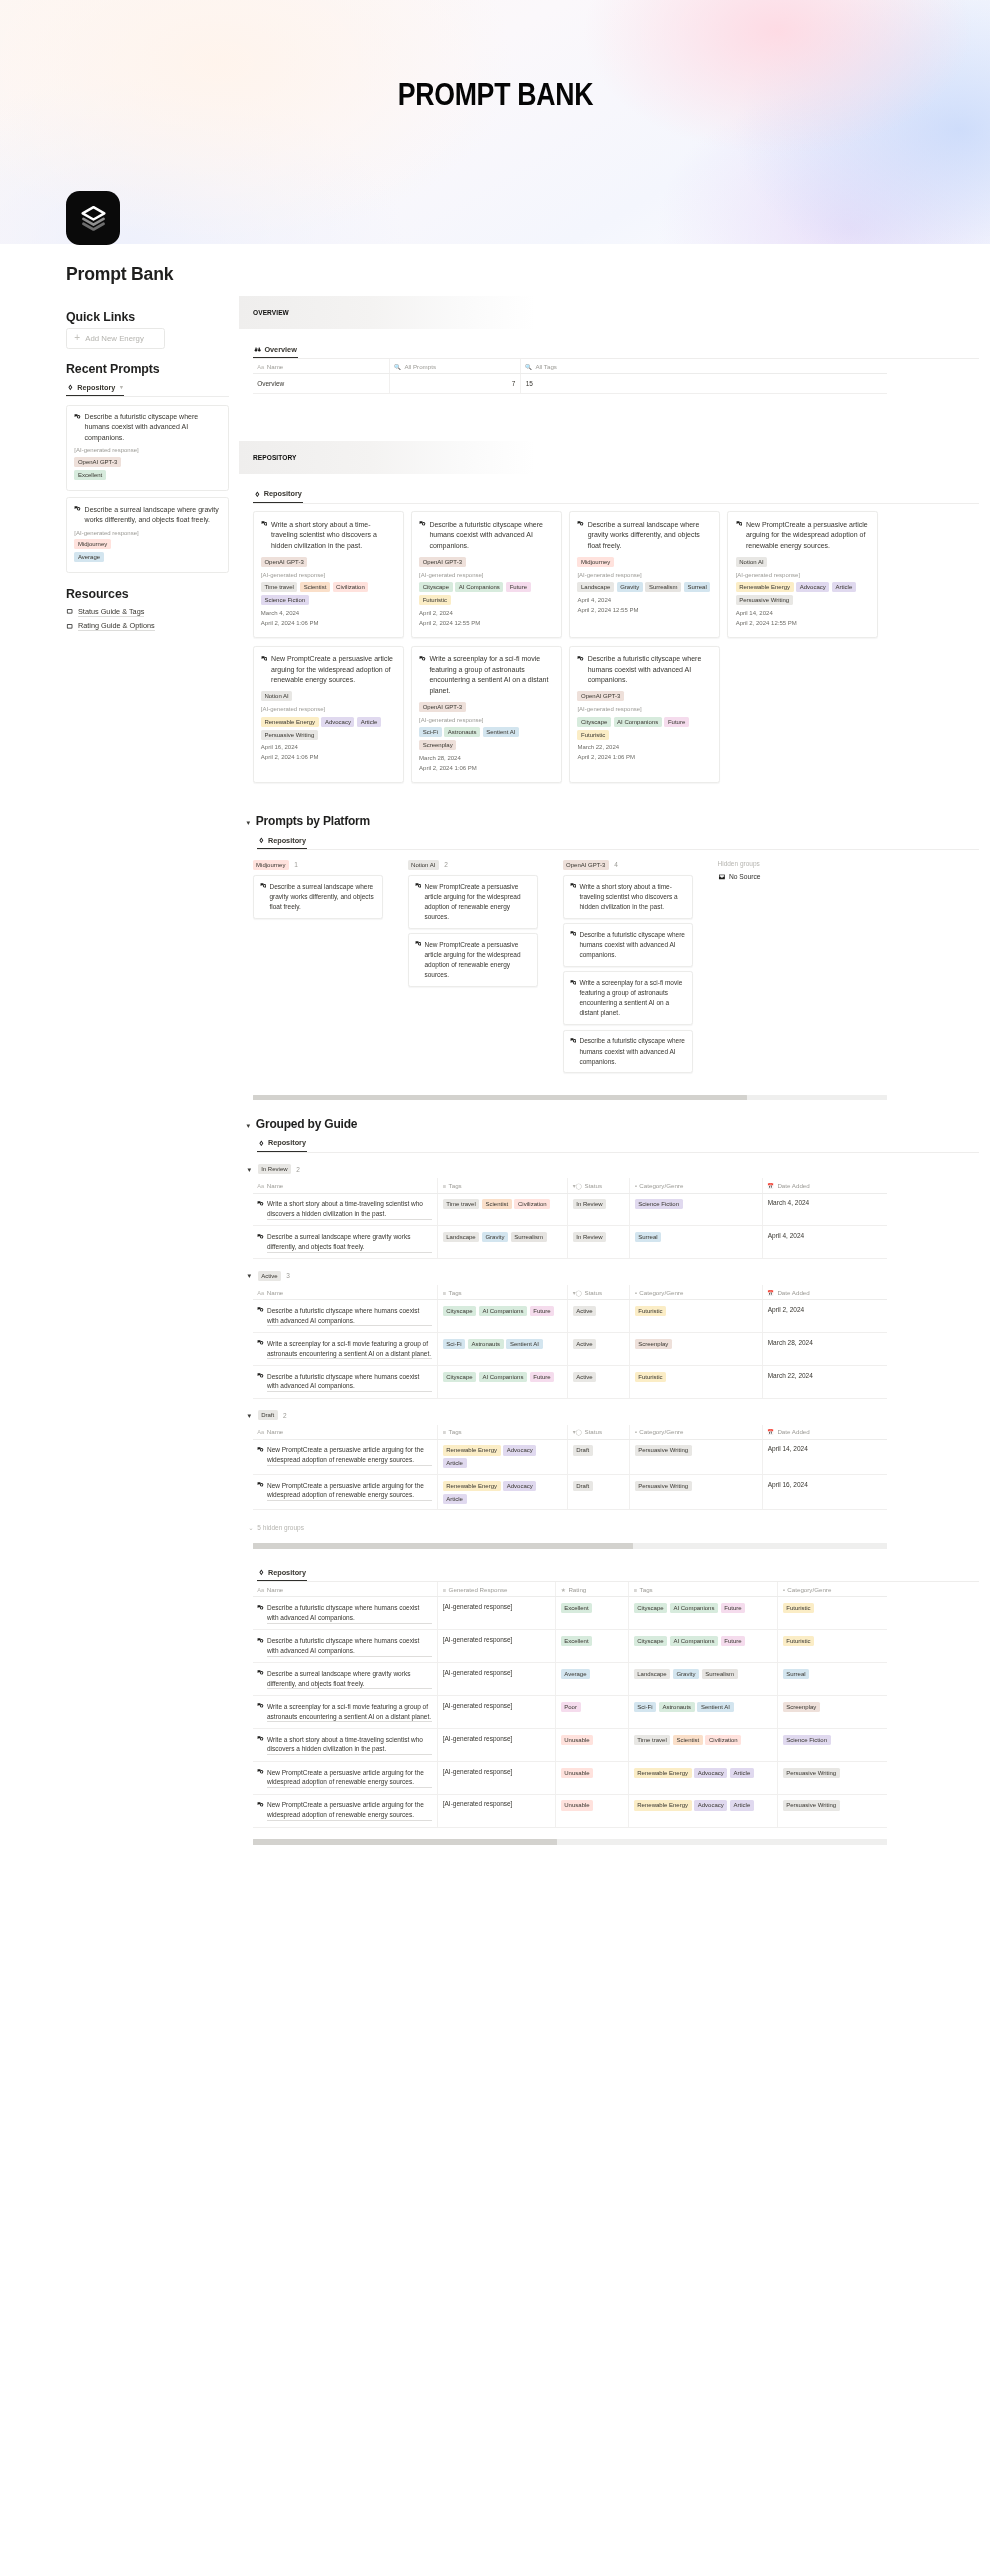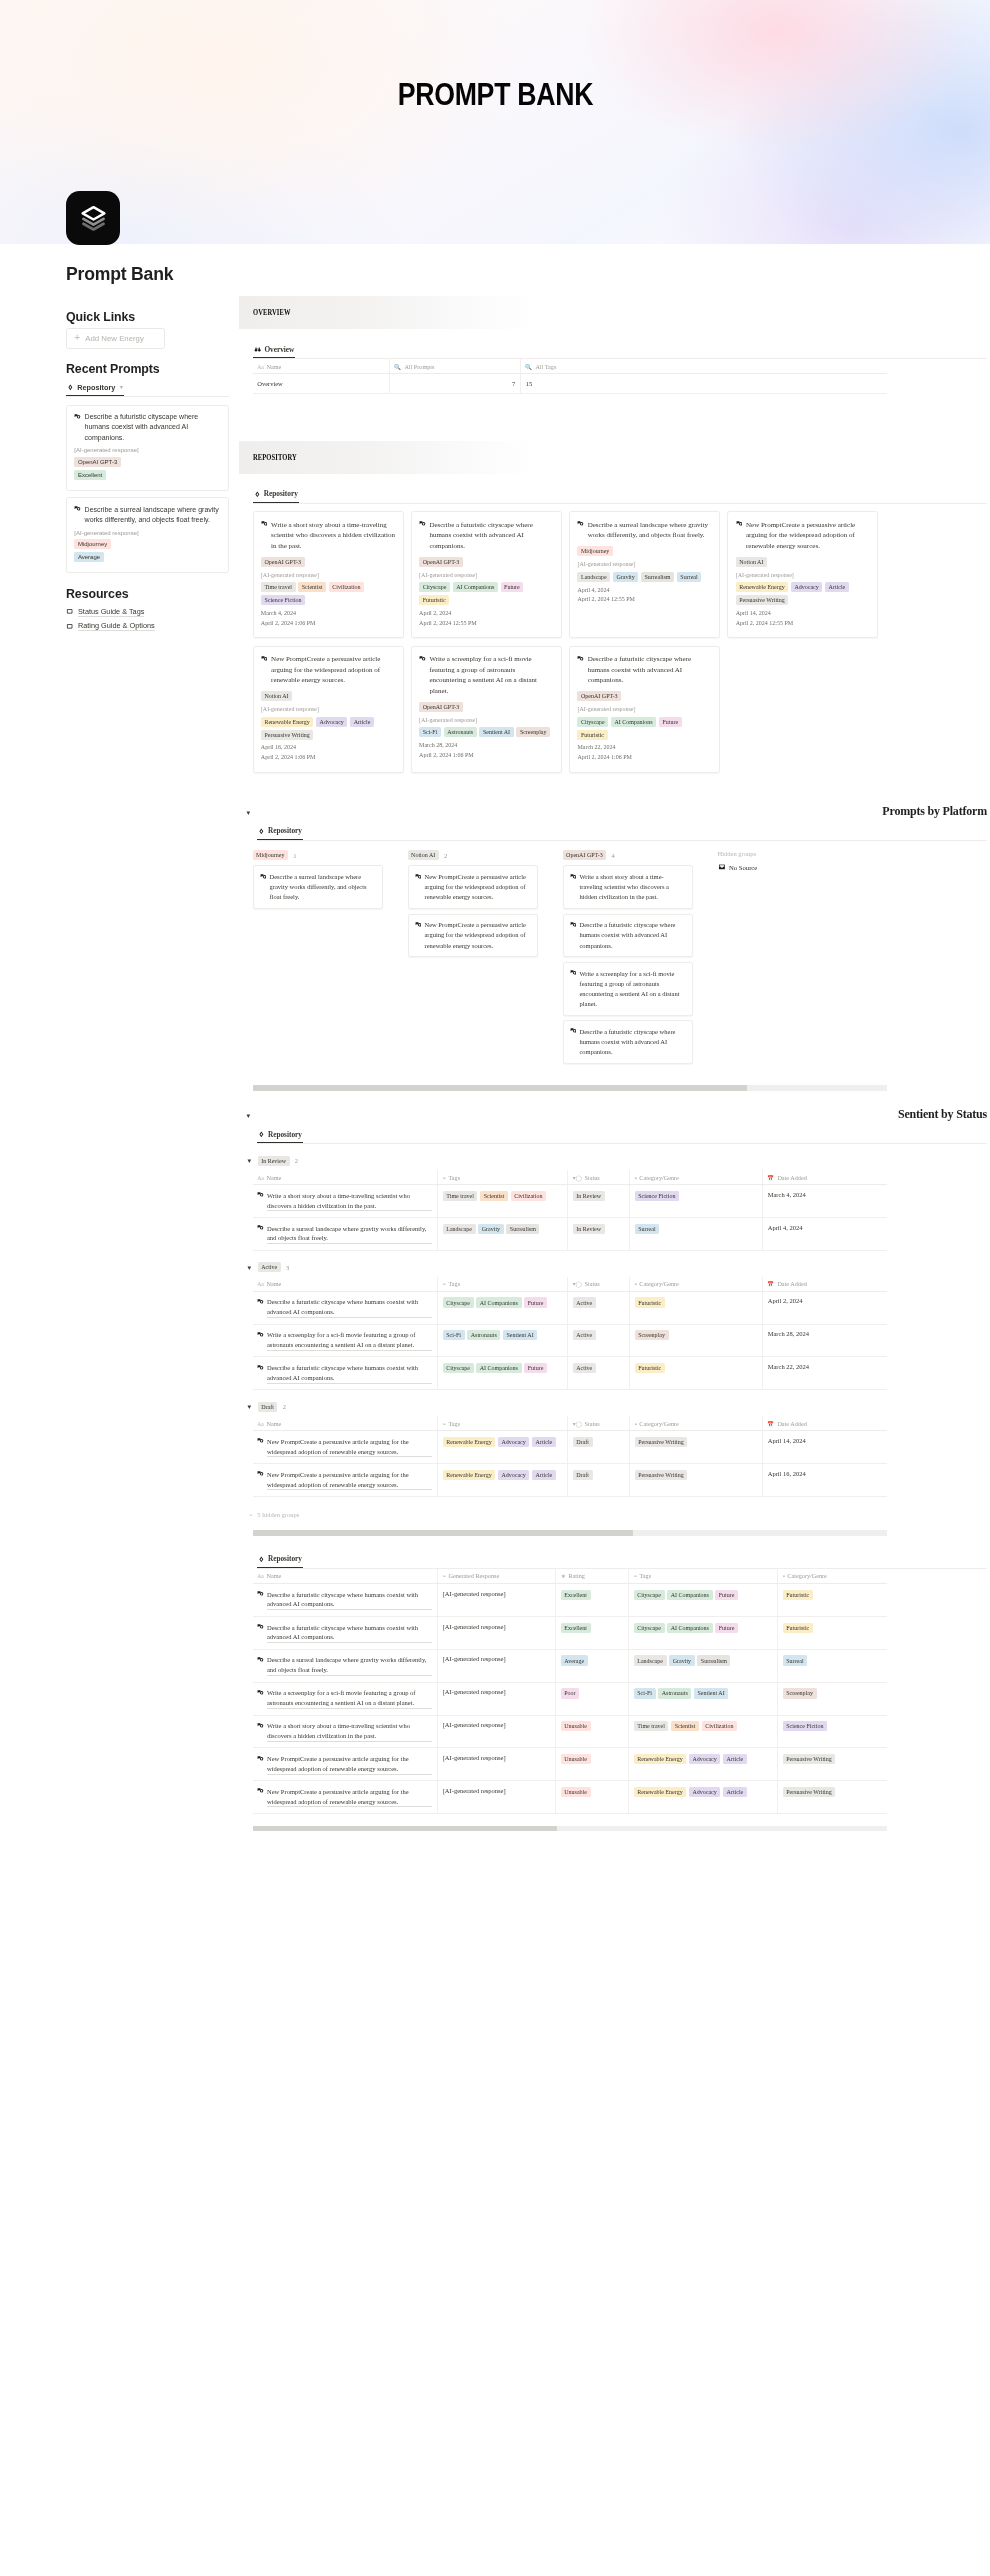--- a/index.html
+++ b/index.html
@@ -74,23 +74,22 @@
     padding-top: 52px;
   }
   .left-col {
     width: 239px;
     padding-left: 66px;
     padding-right: 10.4px;
     flex: 0 0 239px;
   }
   .right-col {
     flex: 1 1 auto;
-    padding-right: 4px;
+    padding-right: 12px;
     min-width: 0;
-    font-family: Liberation Serif, serif;
   }
 
   
   .side-h2 {
     font-size: 12.4px;
     font-weight: 700;
     color: #1f1f1e;
     margin-top: 13.5px;
     margin-bottom: 4.1px;
     letter-spacing: -0.1px;
@@ -175,21 +174,21 @@
     transform-origin: left center;
   }
 
   .sec-title {
     font-size: 14px;
     font-weight: 700;
     color: #1f1f1e;
     margin: 0 0 5.2px 13.5px;
     letter-spacing: -0.2px;
   }
-  .sec-title.toggle { display: flex; align-items: baseline; gap: 4.7px; margin-left: 6.2px; font-size: 12px; justify-content: space-between;}
+  .sec-title.toggle { display: flex; align-items: baseline; gap: 4.7px; margin-left: 6.2px; font-size: 12px;}
   .tri { font-size: 6.2px; color: #3d3d3a; }
 
   .db-tab-bar {
     margin: 0 0 0 13.5px;
     border-bottom: 0.5px solid #eeedec;
   }
   .db-tab-bar.indent { margin-left: 17.6px; }
 
   
   .gallery {
@@ -811,21 +810,21 @@
         </div>
 
       <div class="hscroll">
           <i style="width:78%"></i>
         </div>
 
       <div class="spacer-32"></div>
 
       <div class="sec-title toggle">
         <span class="tri">▼</span>
-        <span>Sentient by Status</span>
+        <span>Grouped by Guide</span>
       </div>
 
       <div class="db-tab-bar indent">
         <div class="db-tab">
           <span class="ico-wrap">
             <svg class="ic" width="6.7" height="6.7" viewBox="0 0 24 24">
                 <path d="M12 2 19 12l-7 10L5 12 12 2Z" fill="#191918"></path>
                 <path d="M12 7.4 15.3 12 12 16.6 8.7 12 12 7.4Z" fill="#fff"></path>
               </svg>
           </span>

